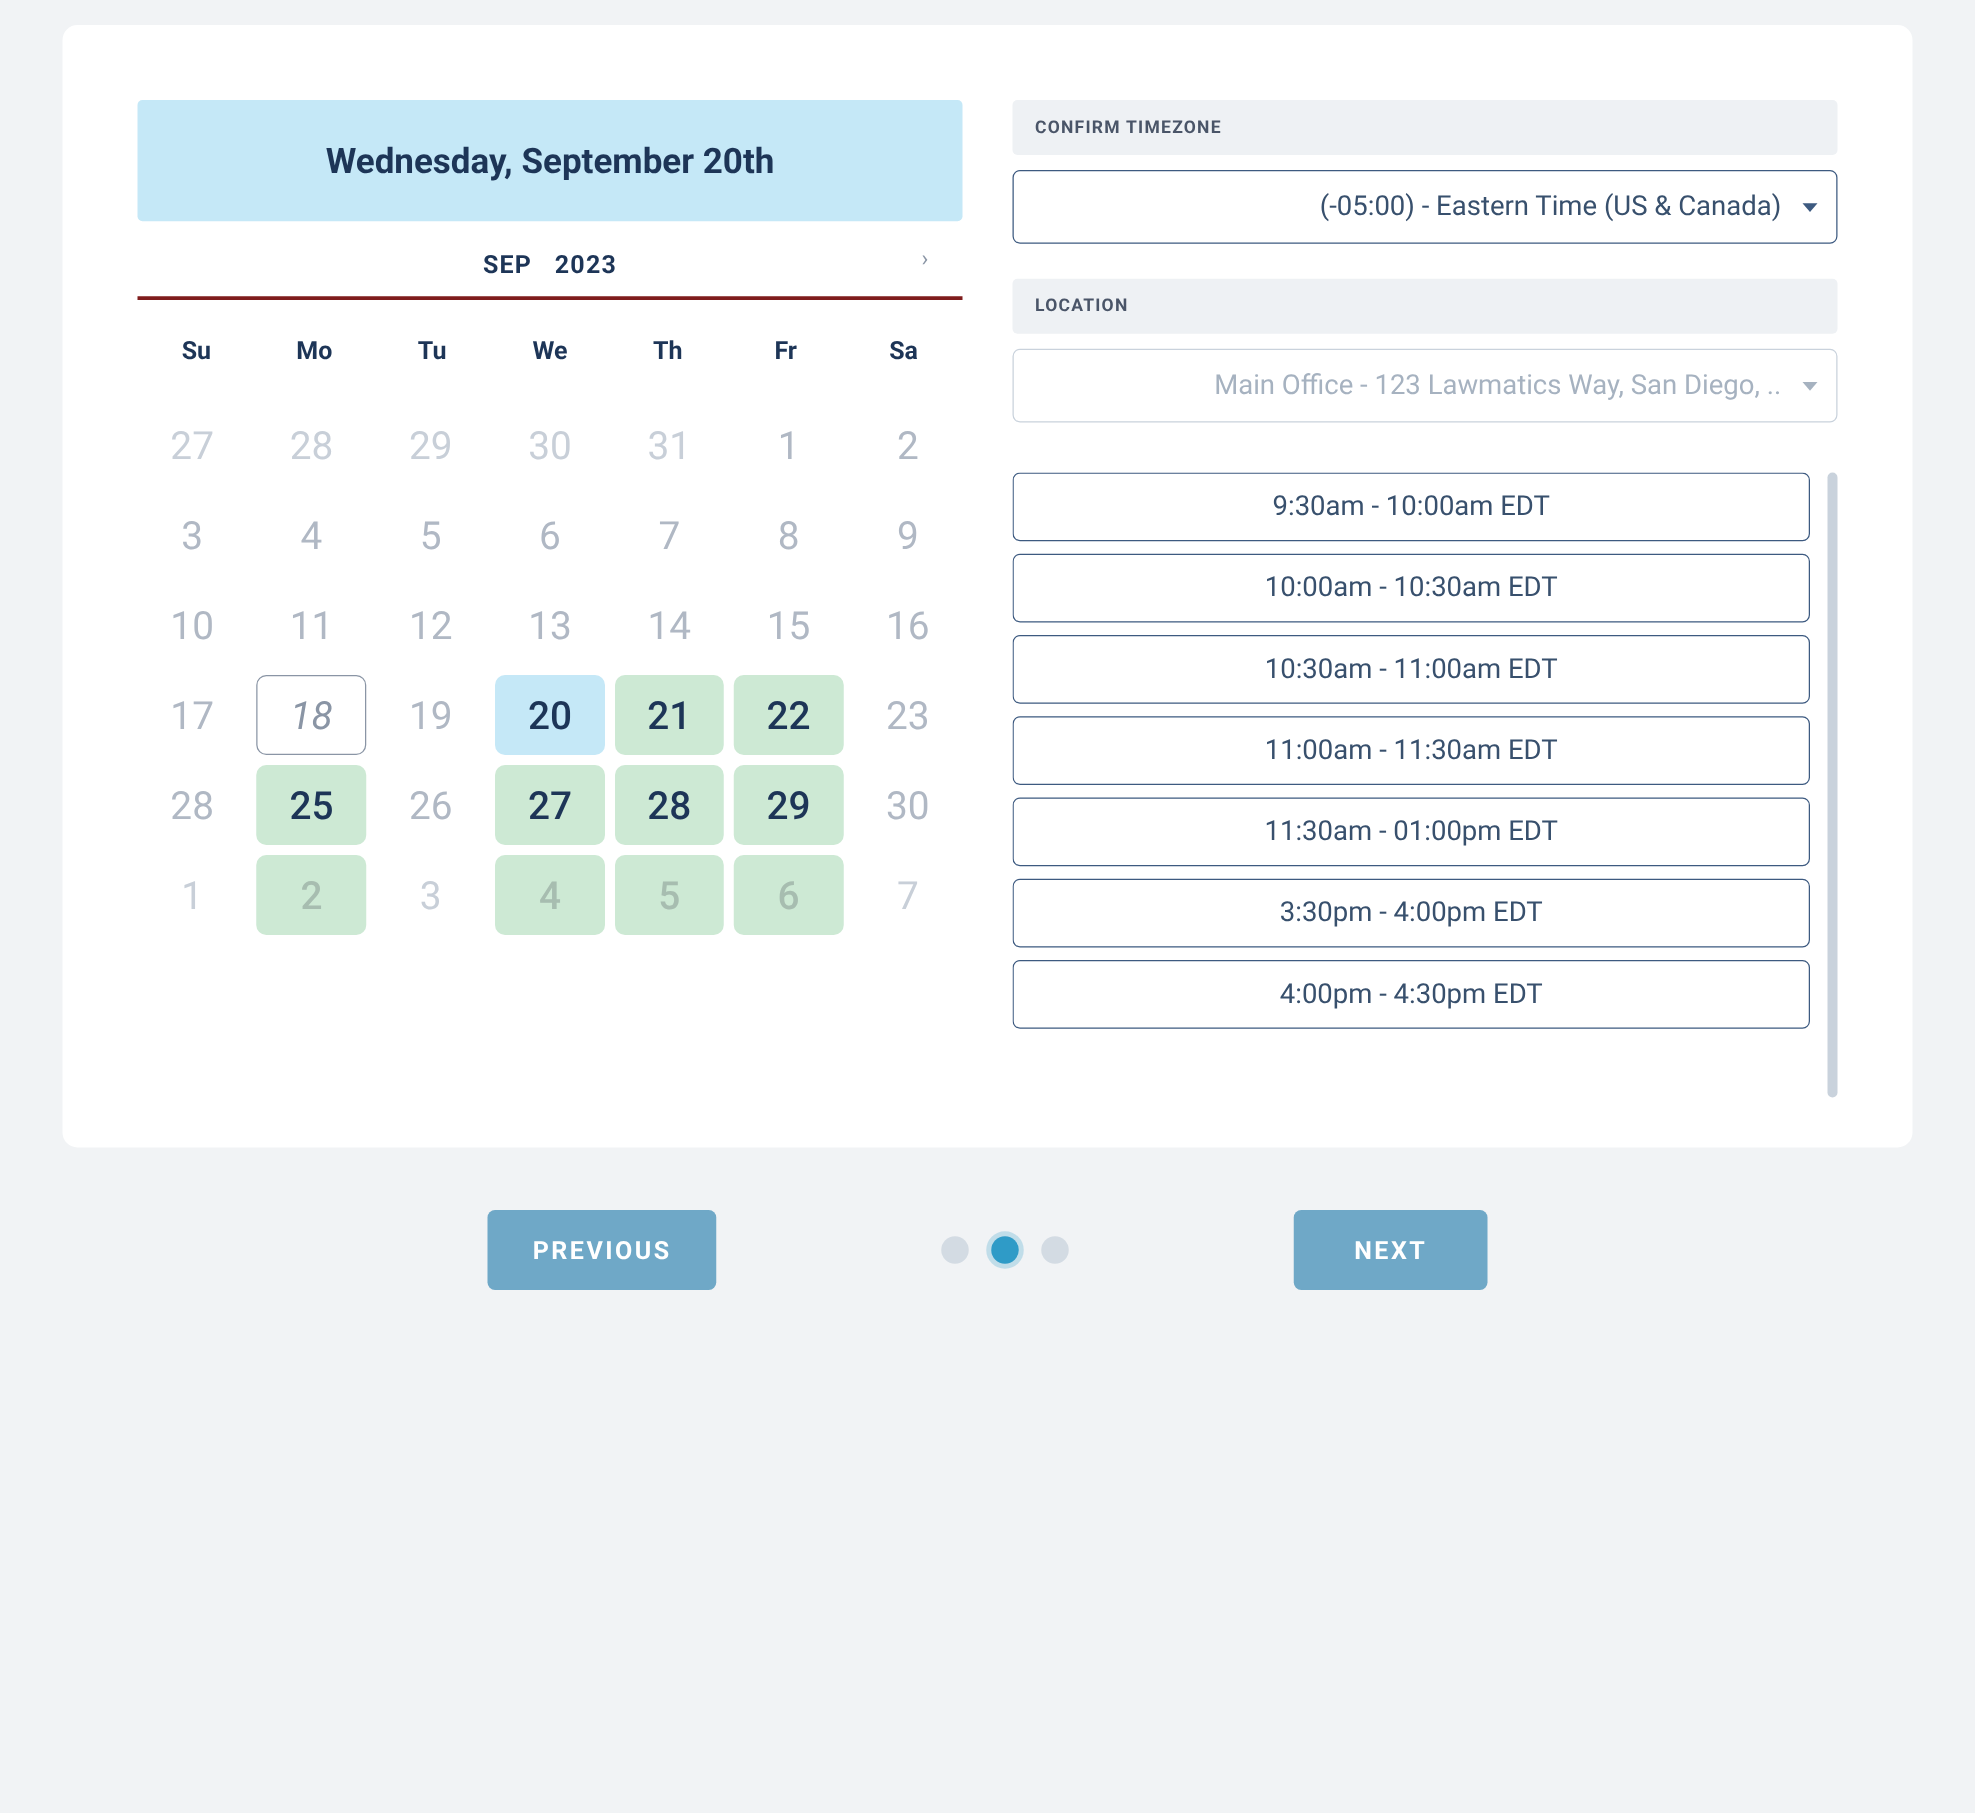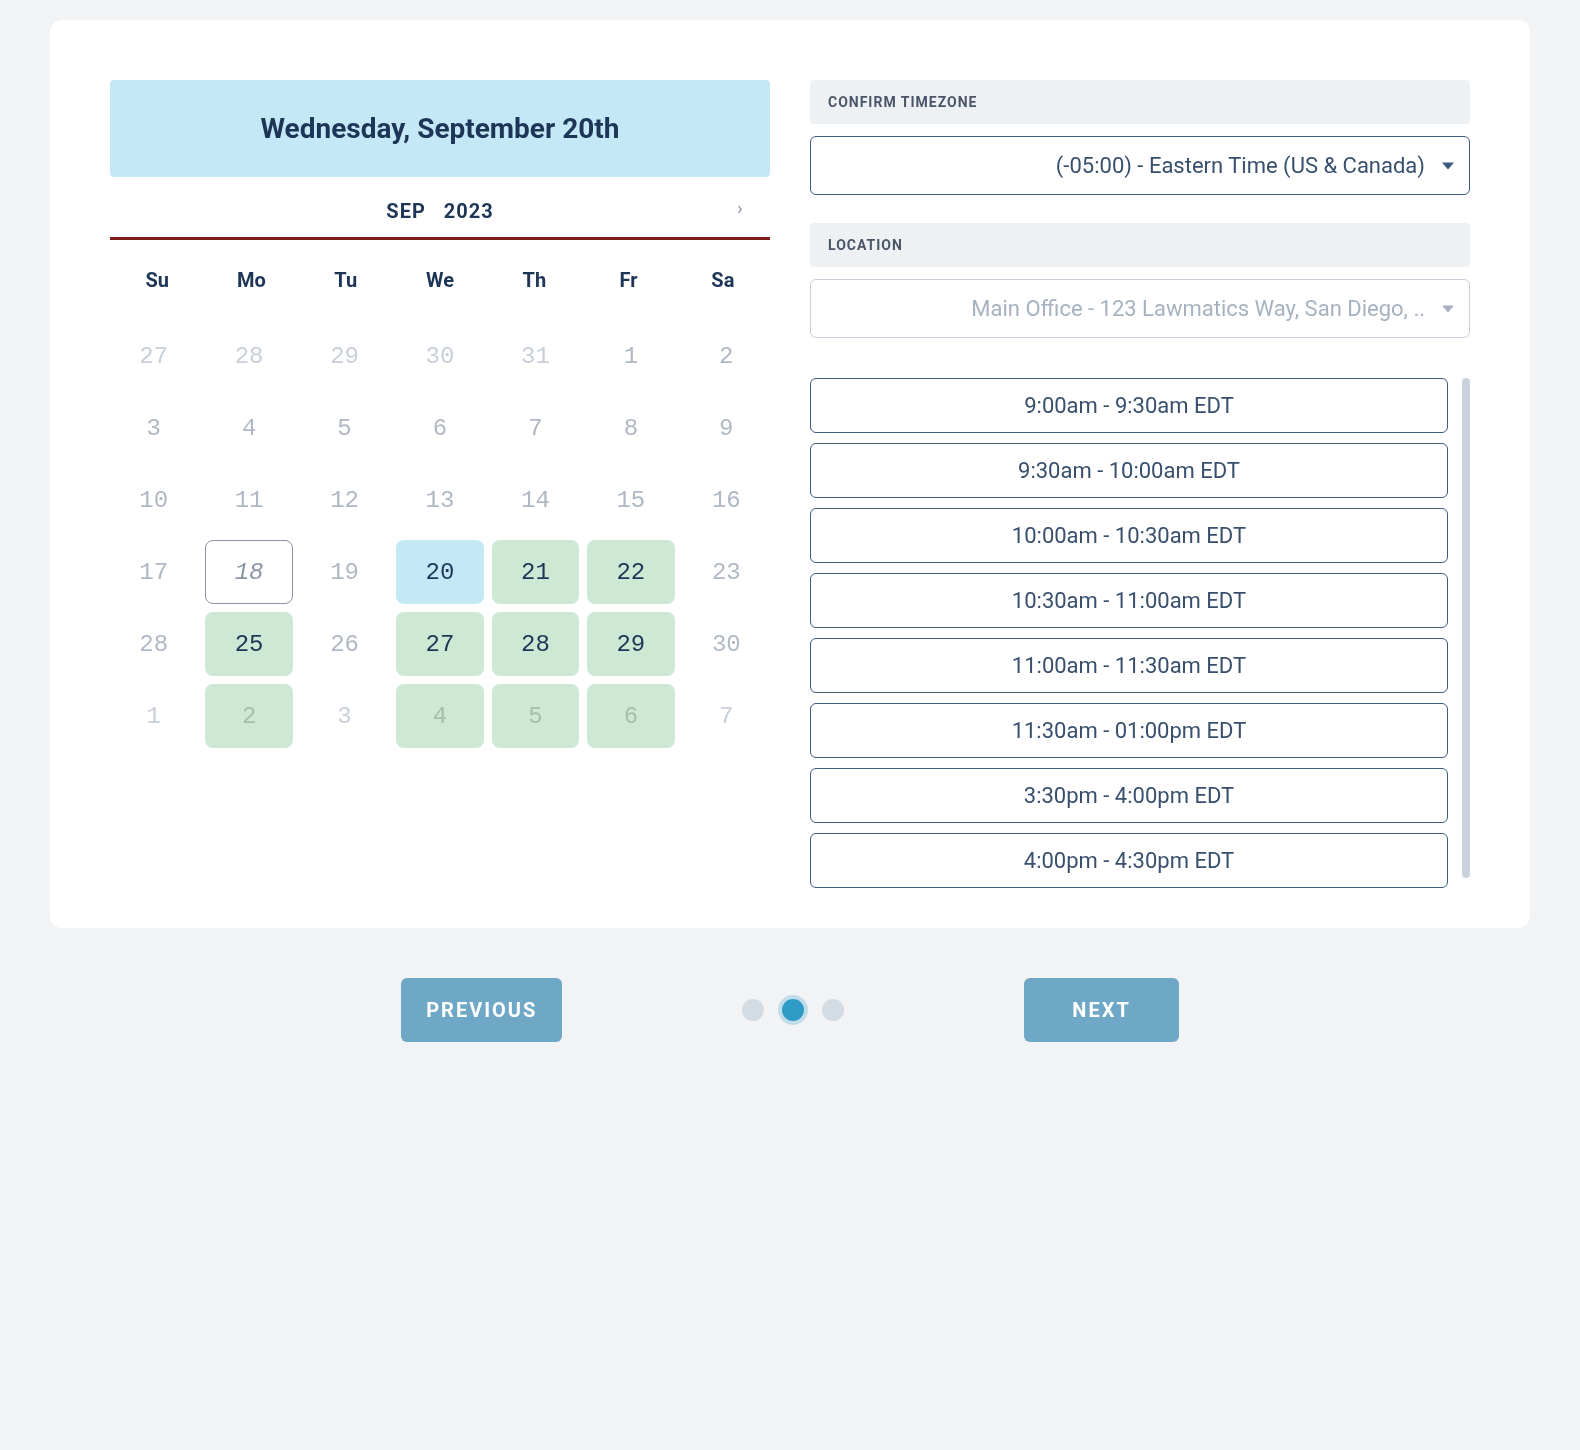--- a/index.html
+++ b/index.html
@@ -100,26 +100,25 @@
     .days {
       display: grid;
       grid-template-columns: repeat(7, 1fr);
       gap: 8px;
     }
     .day {
       height: 64px;
       display: flex;
       align-items: center;
       justify-content: center;
-      font-size: 24px;
+      font-size: 31px;
       color: #b0b8c4;
       border-radius: 8px;
       cursor: pointer;
       user-select: none;
-      font-family: Liberation Mono, monospace;
     }
     .day.out {
       color: #c8cfd8;
     }
     .day.today {
       border: 1px solid #8a95a5;
       color: #8a95a5;
       font-style: italic;
     }
     .day.available {
@@ -228,21 +227,21 @@
       display: flex;
       align-items: center;
       justify-content: center;
       gap: 180px;
     }
     .btn {
       background: #6fa8c7;
       color: #fff;
       border: none;
       border-radius: 6px;
-      padding: 20px 25px;
+      padding: 20px 36px;
       font-size: 20px;
       font-weight: 700;
       letter-spacing: 2px;
       cursor: pointer;
       font-family: inherit;
     }
     .btn.next {
       padding: 20px 48px;
     }
     .steps {
@@ -340,21 +339,20 @@
       </div>
 
       <div class="section-label">LOCATION</div>
       <div class="select-wrap">
         <button class="select muted">Main Office - 123 Lawmatics Way, San Diego, ..</button>
         <div class="caret muted"></div>
       </div>
 
       <div class="timeslots-wrap">
         <div class="timeslots" id="timeslots">
-            <button class="timeslot">9:00am - 9:30am EDT</button>
             <button class="timeslot">9:30am - 10:00am EDT</button>
             <button class="timeslot">10:00am - 10:30am EDT</button>
             <button class="timeslot">10:30am - 11:00am EDT</button>
             <button class="timeslot">11:00am - 11:30am EDT</button>
             <button class="timeslot">11:30am - 01:00pm EDT</button>
             <button class="timeslot">3:30pm - 4:00pm EDT</button>
             <button class="timeslot">4:00pm - 4:30pm EDT</button>
           </div>
         <div class="fake-scrollbar"></div>
       </div>

